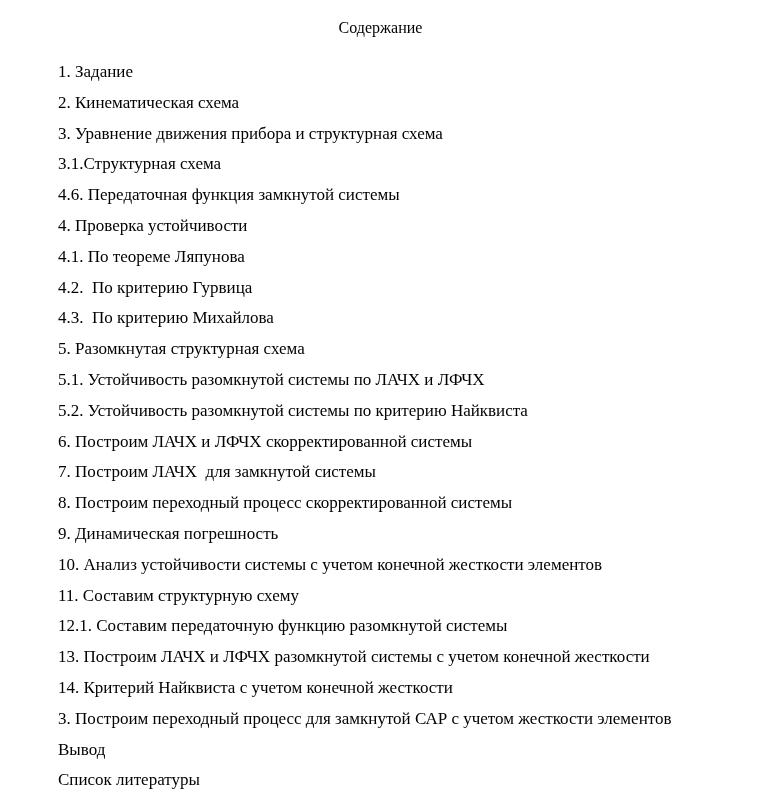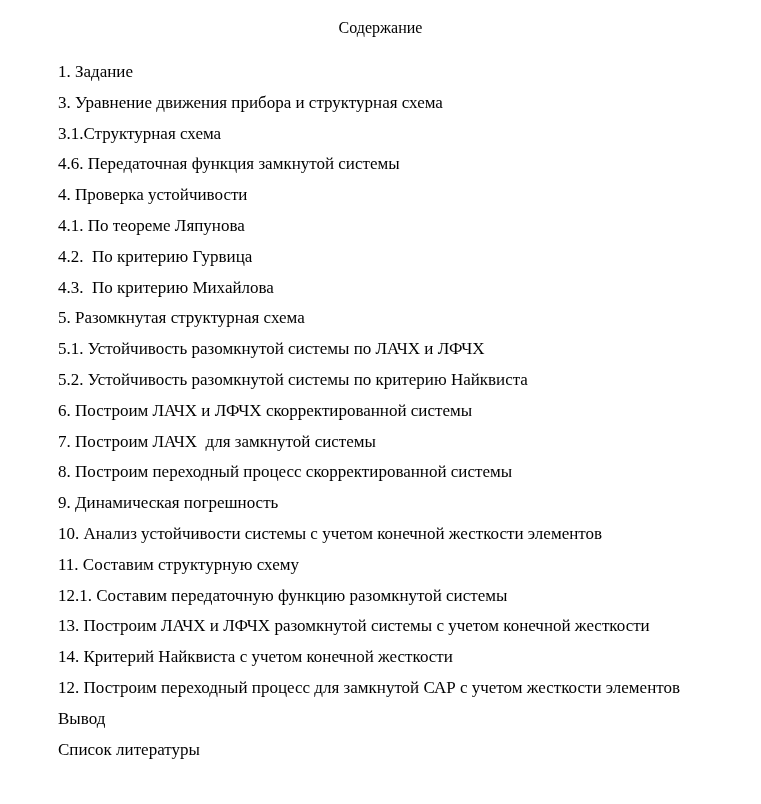--- a/index.html
+++ b/index.html
@@ -41,36 +41,37 @@
     overflow: hidden;
   }
 </style>
 </head>
 <body>
 
 <div class="page">
   <h1 class="doc-title">Содержание</h1>
   <div class="toc" id="toc-list">
       <div class="toc-item">1. Задание</div>
+      <div class="toc-item">2. Кинематическая схема</div>
       <div class="toc-item">3. Уравнение движения прибора и структурная схема</div>
       <div class="toc-item">3.1.Структурная схема</div>
       <div class="toc-item">4.6. Передаточная функция замкнутой системы</div>
       <div class="toc-item">4. Проверка устойчивости</div>
       <div class="toc-item">4.1. По теореме Ляпунова</div>
       <div class="toc-item">4.2.  По критерию Гурвица</div>
       <div class="toc-item">4.3.  По критерию Михайлова</div>
       <div class="toc-item">5. Разомкнутая структурная схема</div>
       <div class="toc-item">5.1. Устойчивость разомкнутой системы по ЛАЧХ и ЛФЧХ</div>
       <div class="toc-item">5.2. Устойчивость разомкнутой системы по критерию Найквиста</div>
       <div class="toc-item">6. Построим ЛАЧХ и ЛФЧХ скорректированной системы</div>
       <div class="toc-item">7. Построим ЛАЧХ  для замкнутой системы</div>
       <div class="toc-item">8. Построим переходный процесс скорректированной системы</div>
       <div class="toc-item">9. Динамическая погрешность</div>
       <div class="toc-item">10. Анализ устойчивости системы с учетом конечной жесткости элементов</div>
       <div class="toc-item">11. Составим структурную схему</div>
       <div class="toc-item">12.1. Составим передаточную функцию разомкнутой системы</div>
       <div class="toc-item">13. Построим ЛАЧХ и ЛФЧХ разомкнутой системы с учетом конечной жесткости</div>
       <div class="toc-item">14. Критерий Найквиста с учетом конечной жесткости</div>
-      <div class="toc-item">12. Построим переходный процесс для замкнутой САР с учетом жесткости элементов</div>
+      <div class="toc-item">3. Построим переходный процесс для замкнутой САР с учетом жесткости элементов</div>
       <div class="toc-item">Вывод</div>
       <div class="toc-item">Список литературы</div>
     </div>
 </div>
 
 </body></html>

